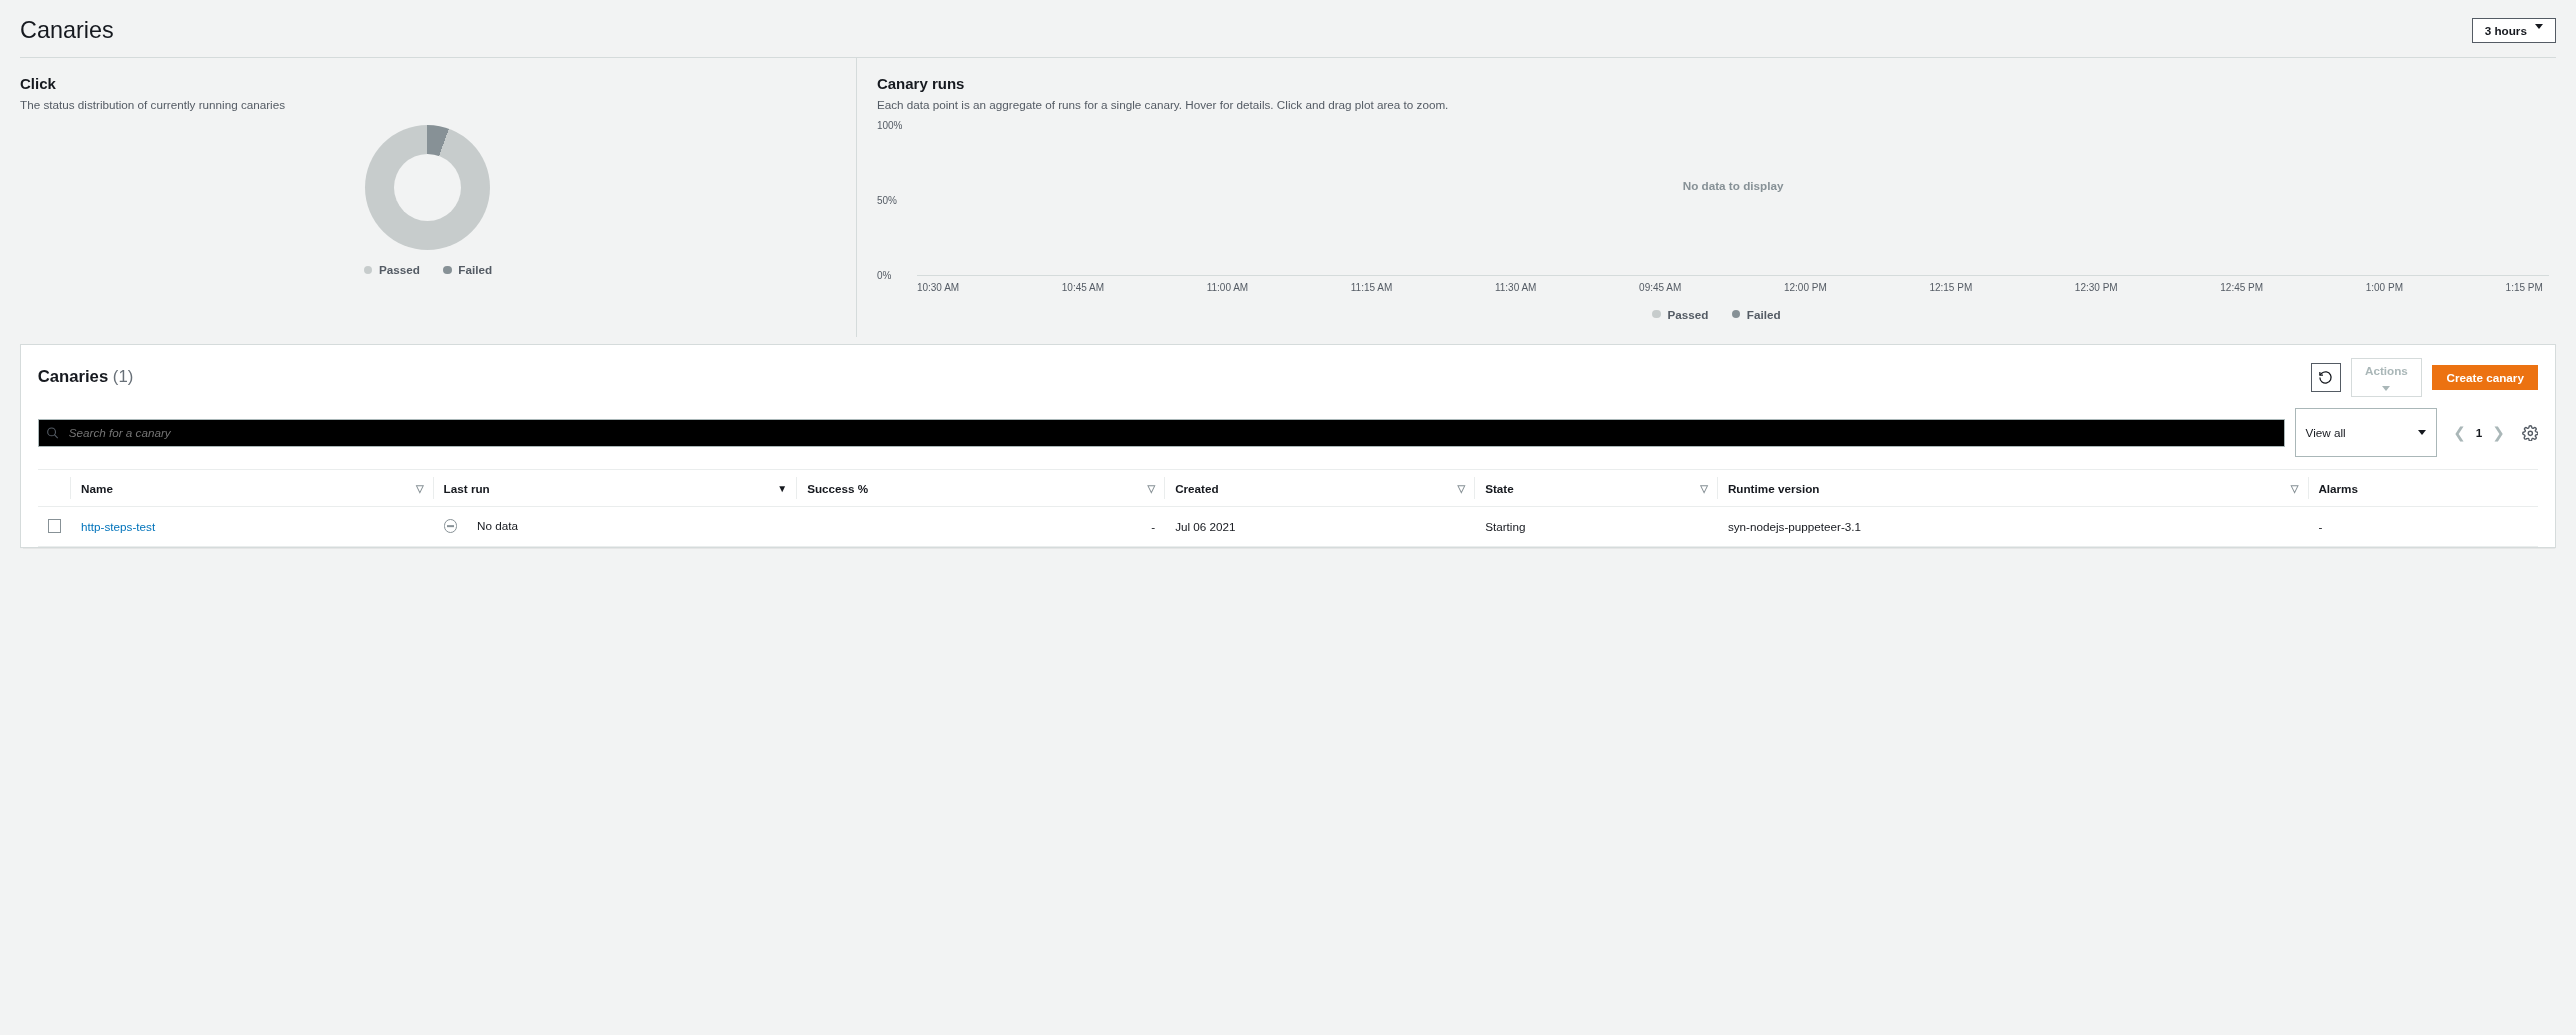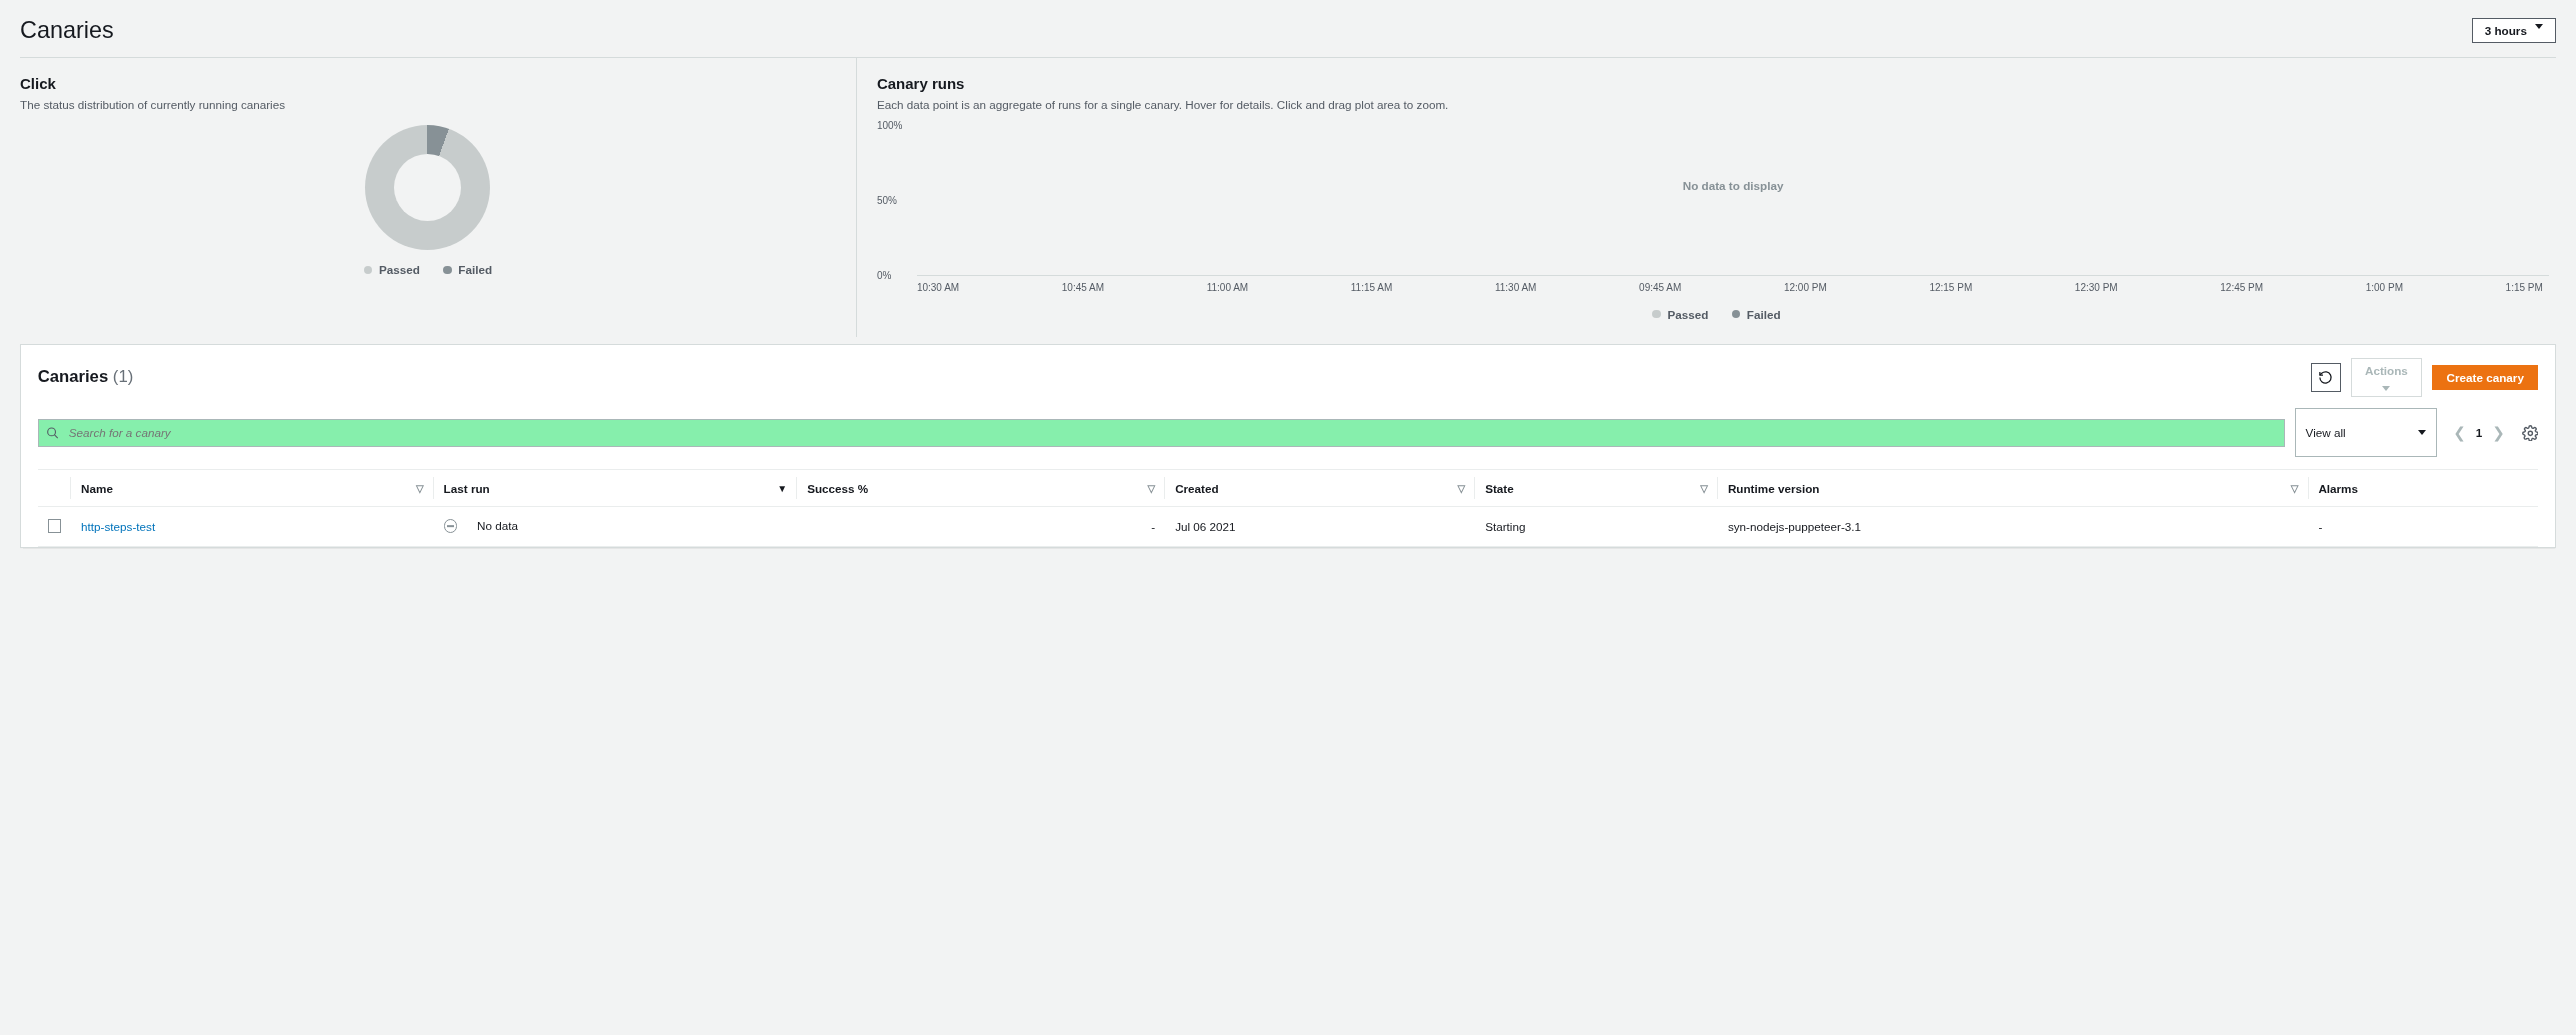--- a/index.html
+++ b/index.html
@@ -210,21 +210,21 @@
     flex: 1;
     position: relative;
   }
   .search-input {
     width: 100%;
     border: 0.8px solid #aab7b8;
     padding: 6.7px 10px 6.7px 30px;
     font-size: 11.7px;
     font-style: italic;
     color: #687078;
-    background: #86efac;
+    background: #000000;
   }
   .search-icon {
     position: absolute;
     left: 8.4px;
     top: 50%;
     transform: translateY(-50%);
     color: #545b64;
   }
   .select {
     border: 0.8px solid #aab7b8;

